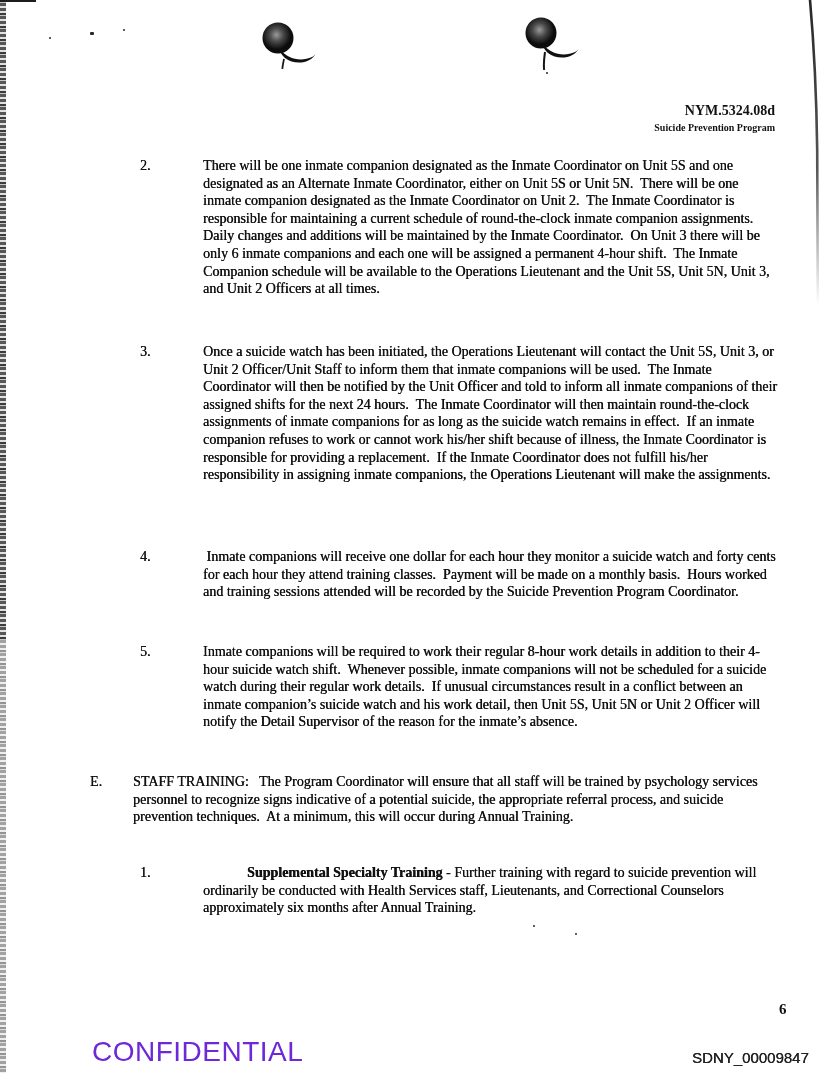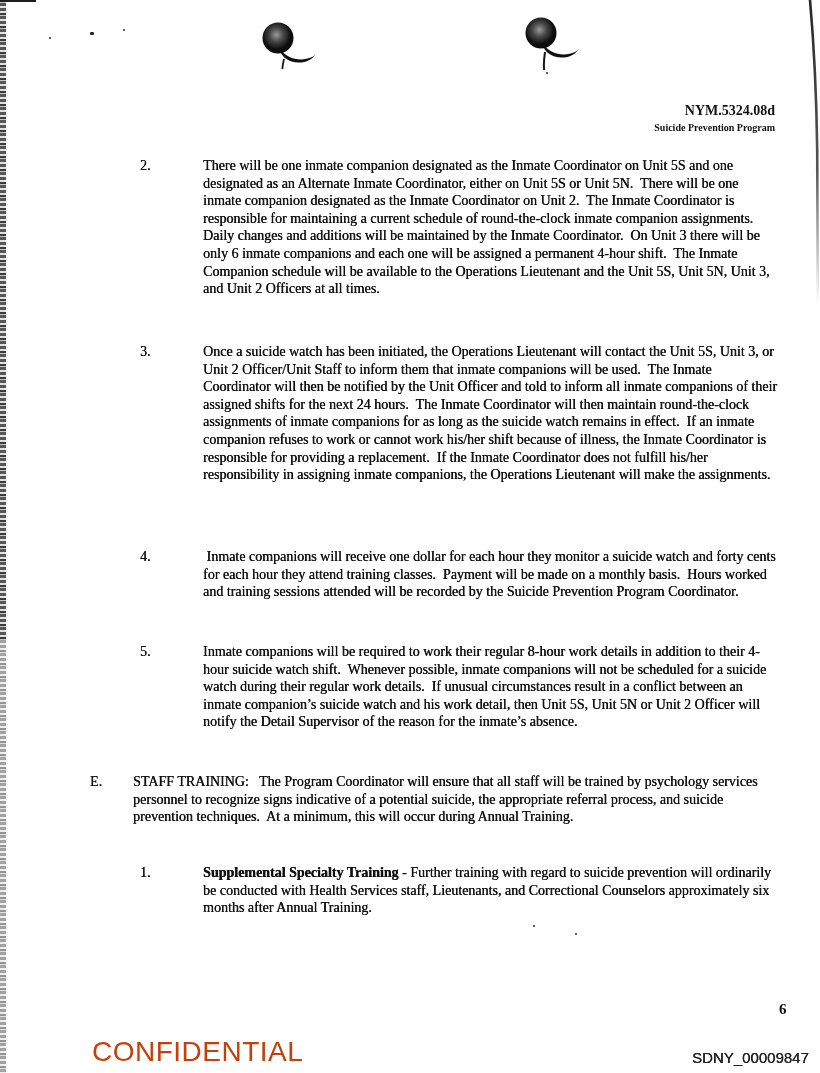--- a/index.html
+++ b/index.html
@@ -40,21 +40,21 @@
   .para .num{width:63px;flex:none;}
   .para .ptext{width:575px;white-space:pre-wrap;}
   .section{
     position:absolute;left:90px;display:flex;
     font-size:14px;line-height:17.6px;
     text-shadow:0.35px 0 0 currentColor;
   }
   .section .slabel{width:43px;flex:none;}
   .section .stext{width:645px;white-space:pre-wrap;}
   .underline{}
-  b{font-weight:700;}
+  b{font-weight:700;margin-left:44px;}
   
   .page-number{
     position:absolute;left:779px;top:1001px;
     font-size:15px;font-weight:bold;
   }
   .stamp{
     position:absolute;left:92px;top:1036px;
     font-family:"Liberation Sans", sans-serif;
     font-size:28px;letter-spacing:.5px;
   }
@@ -143,14 +143,14 @@
   <div class="slabel">E.</div>
   <div class="stext"><span class="underline">STAFF TRAINING</span><span>:   </span><span>The Program Coordinator will ensure that all staff will be trained by psychology services personnel to recognize signs indicative of a potential suicide, the appropriate referral process, and suicide prevention techniques.  At a minimum, this will occur during Annual Training.</span></div>
 </div>
 
 <div class="para" style="top:864px">
   <div class="num">1.</div>
   <div class="ptext"><b>Supplemental Specialty Training</b><span> - Further training with regard to suicide prevention will ordinarily be conducted with Health Services staff, Lieutenants, and Correctional Counselors approximately six months after Annual Training.</span></div>
 </div>
 
 <div class="page-number">6</div>
-<div class="stamp" style="color:#c2410c">CONFIDENTIAL</div>
+<div class="stamp" style="color:#6d28d9">CONFIDENTIAL</div>
 <div class="bates">SDNY_00009847</div>
 
 </body></html>

